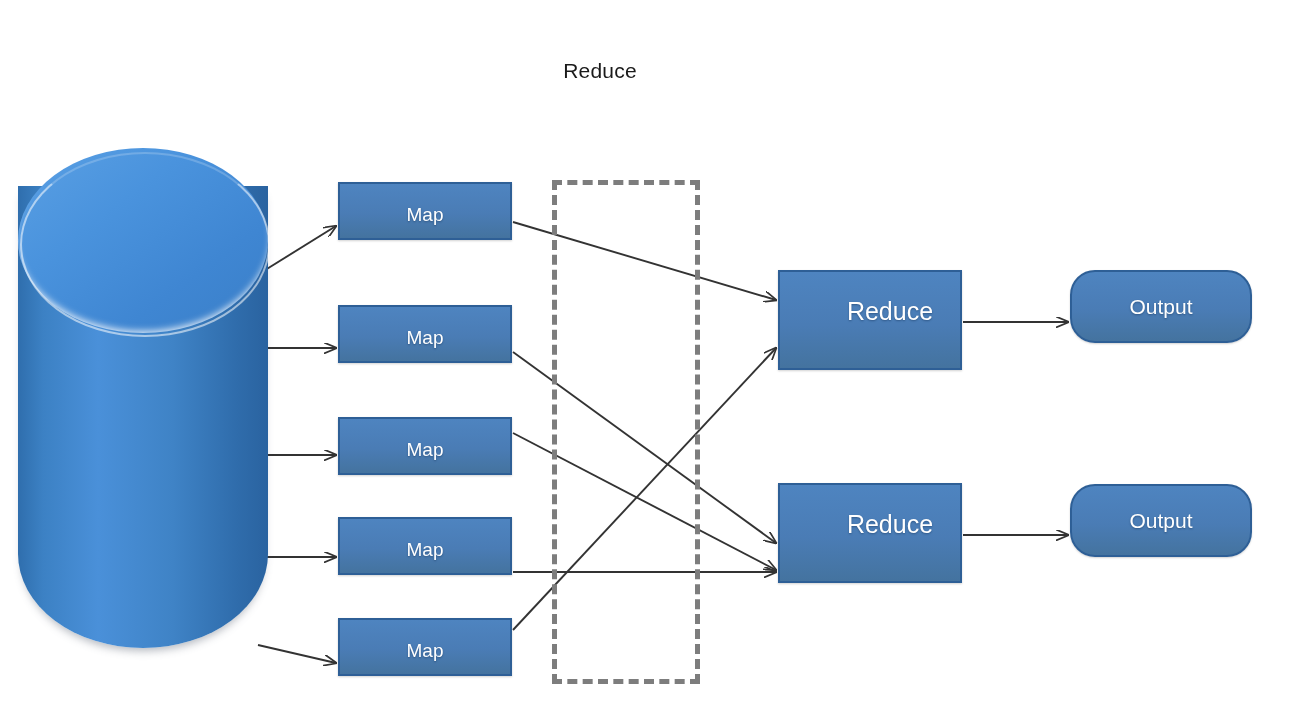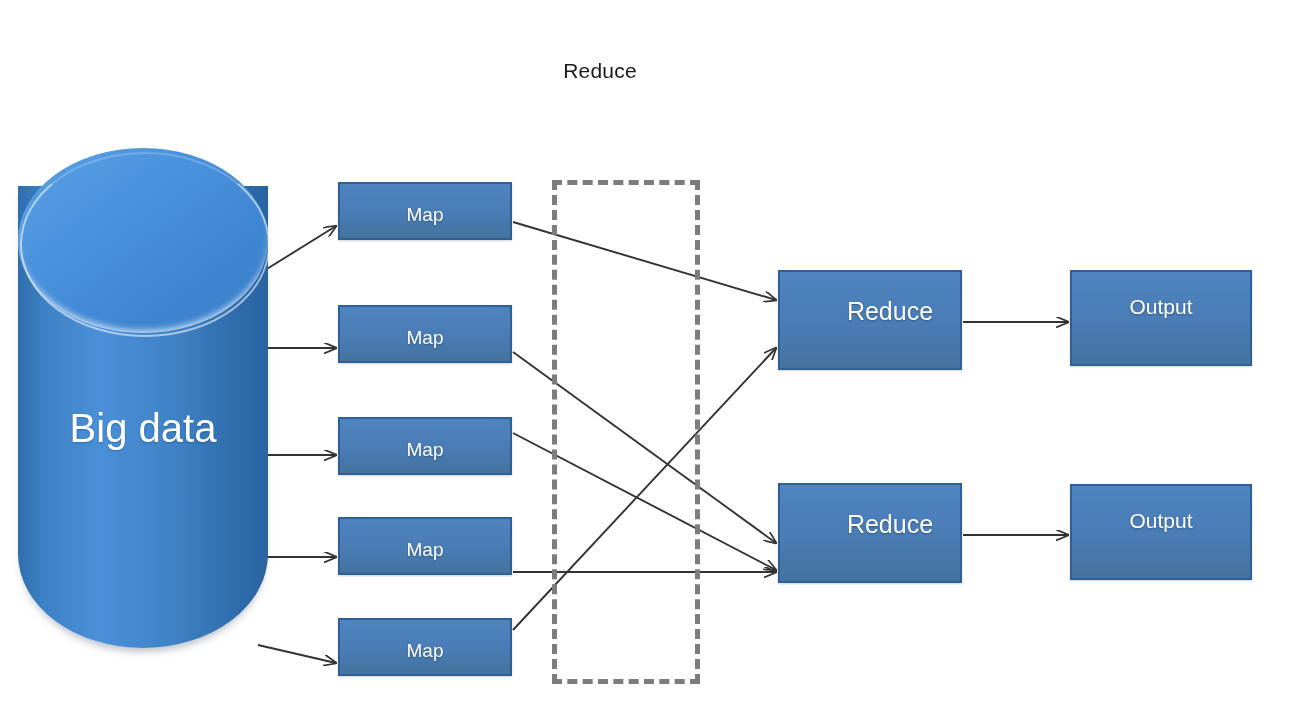--- a/index.html
+++ b/index.html
@@ -141,22 +141,23 @@
     width: 184px;
     height: 100px;
     font-size: 25px;
     padding-left: 40px;
   }
   .node.reduce span { margin-top: 25px; }
 
   .node.output {
     left: 1070px;
     width: 182px;
-    height: 96px;
+    height: 73px;
     font-size: 21px;
+    border-radius: 25px;
   }
   .node.output span { margin-top: 23px; }
 </style>
 </head>
 <body>
 
 <div id="canvas">
 
   <svg id="wires" viewBox="0 0 1306 720" width="1306" height="720">
     <defs>
@@ -184,21 +185,20 @@
   </svg>
 
   <div class="shuffle-title">Reduce</div>
 
   <div class="shuffle-box"></div>
 
   <div class="cylinder">
     <div class="cyl-body"></div>
     <div class="cyl-top"></div>
     <div class="cyl-rim"></div>
-    <div class="cyl-label">Big data</div>
   </div>
 
   <div class="node map" style="top:182px">
     <span>Map</span>
   </div>
   <div class="node map" style="top:305px">
     <span>Map</span>
   </div>
   <div class="node map" style="top:417px">
     <span>Map</span>

